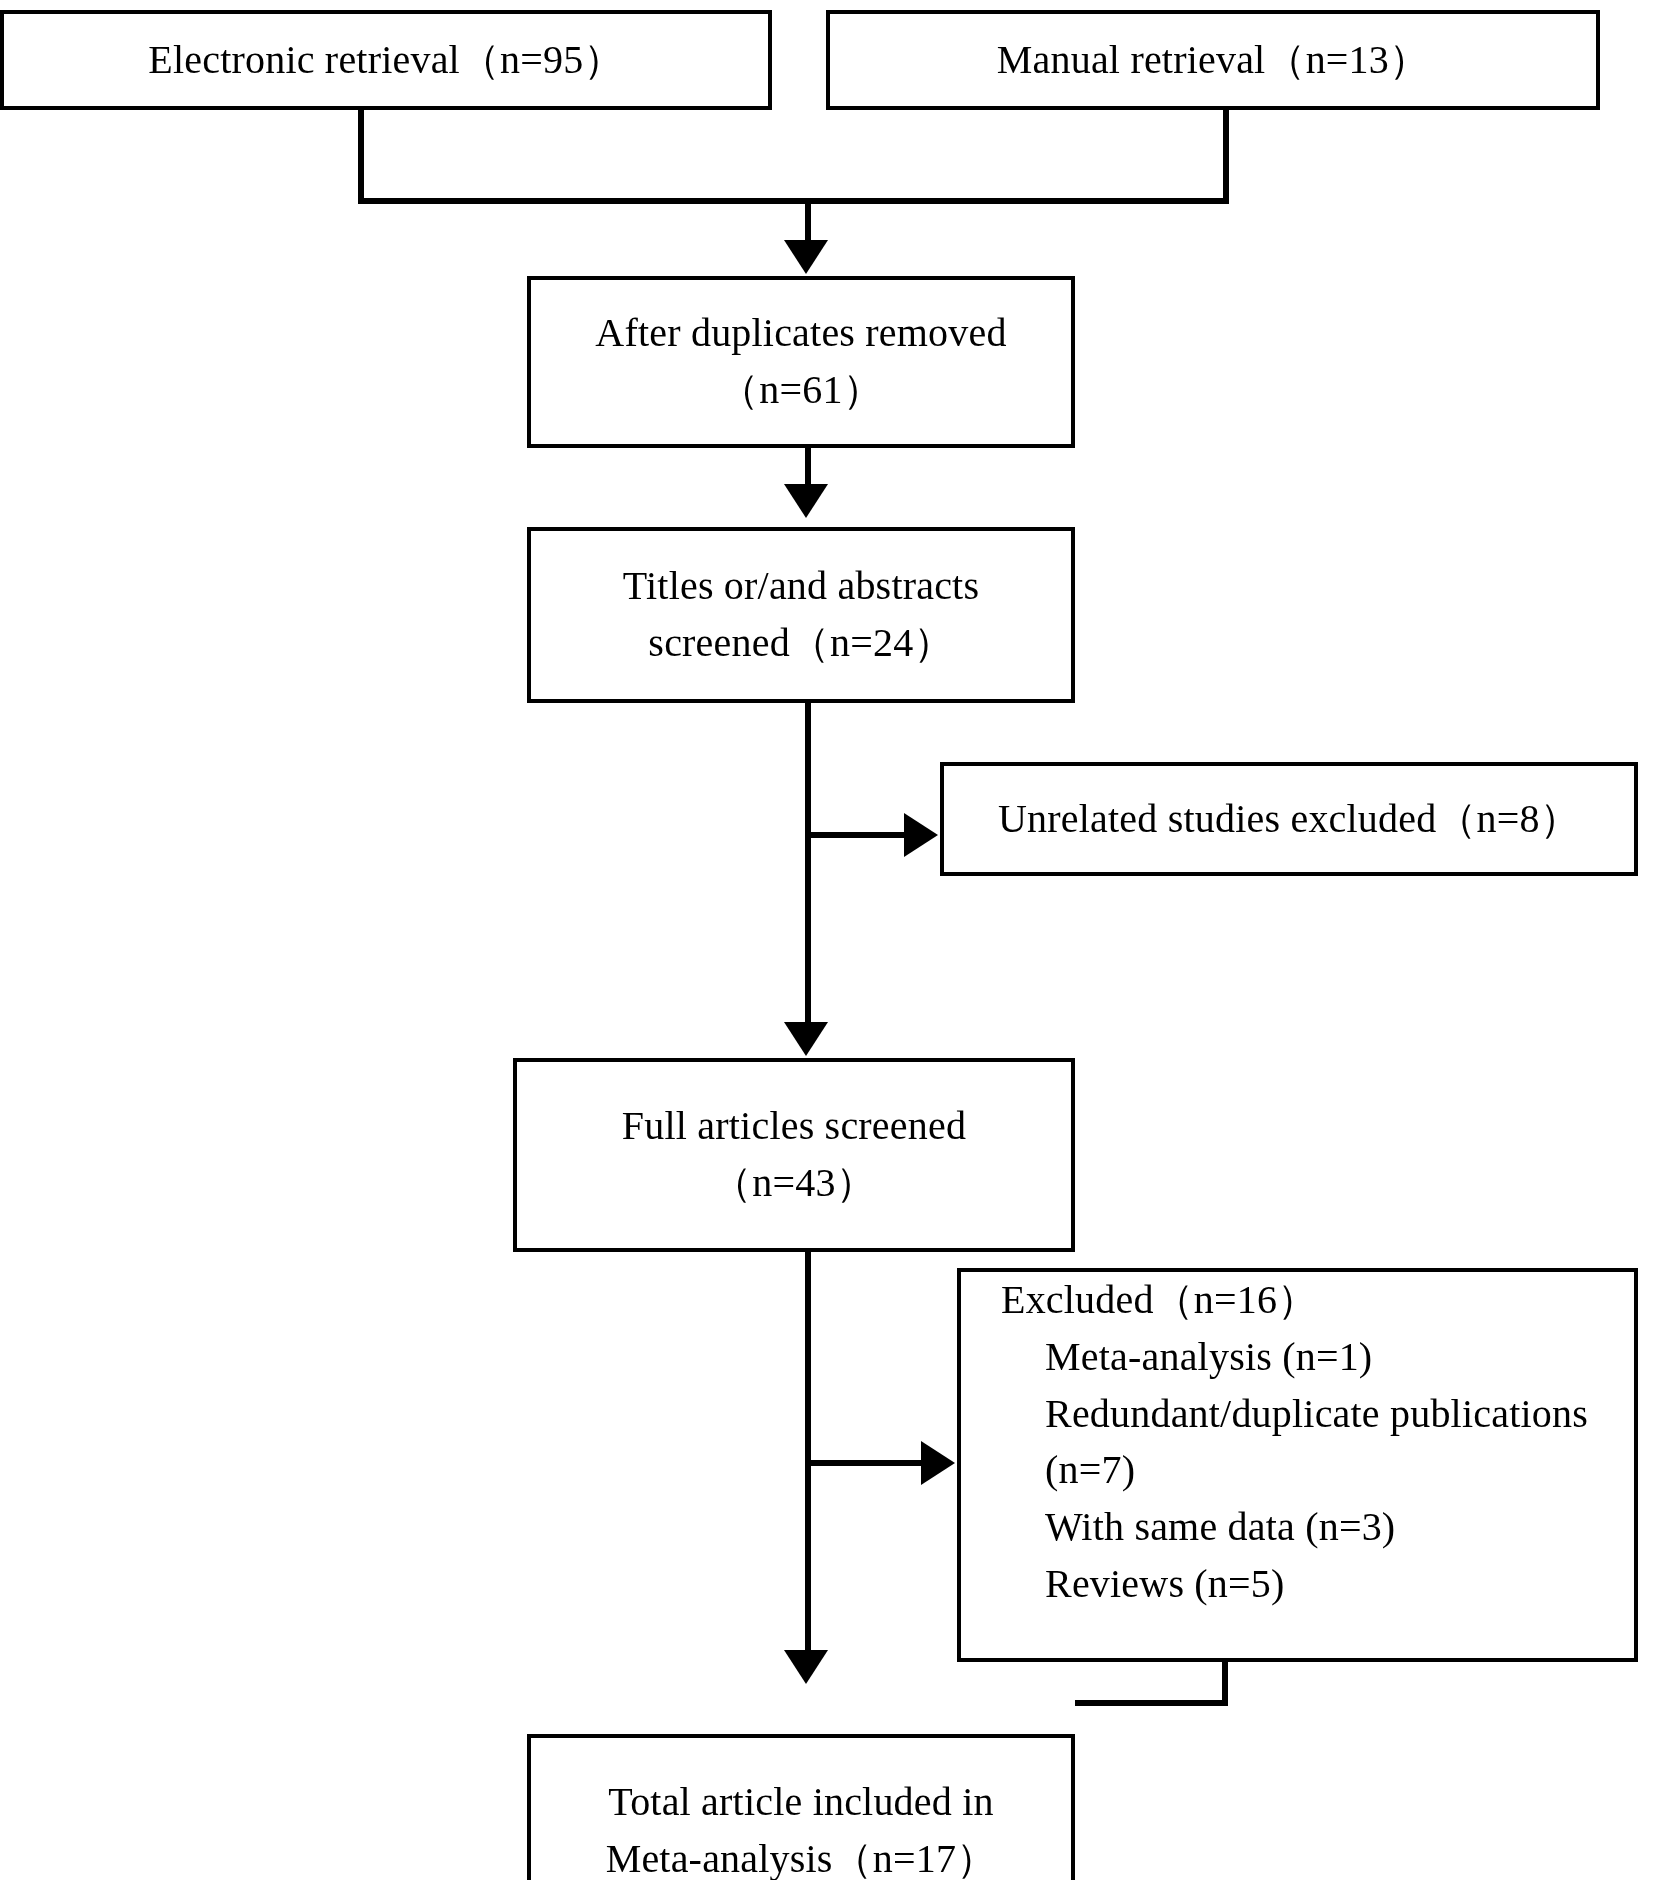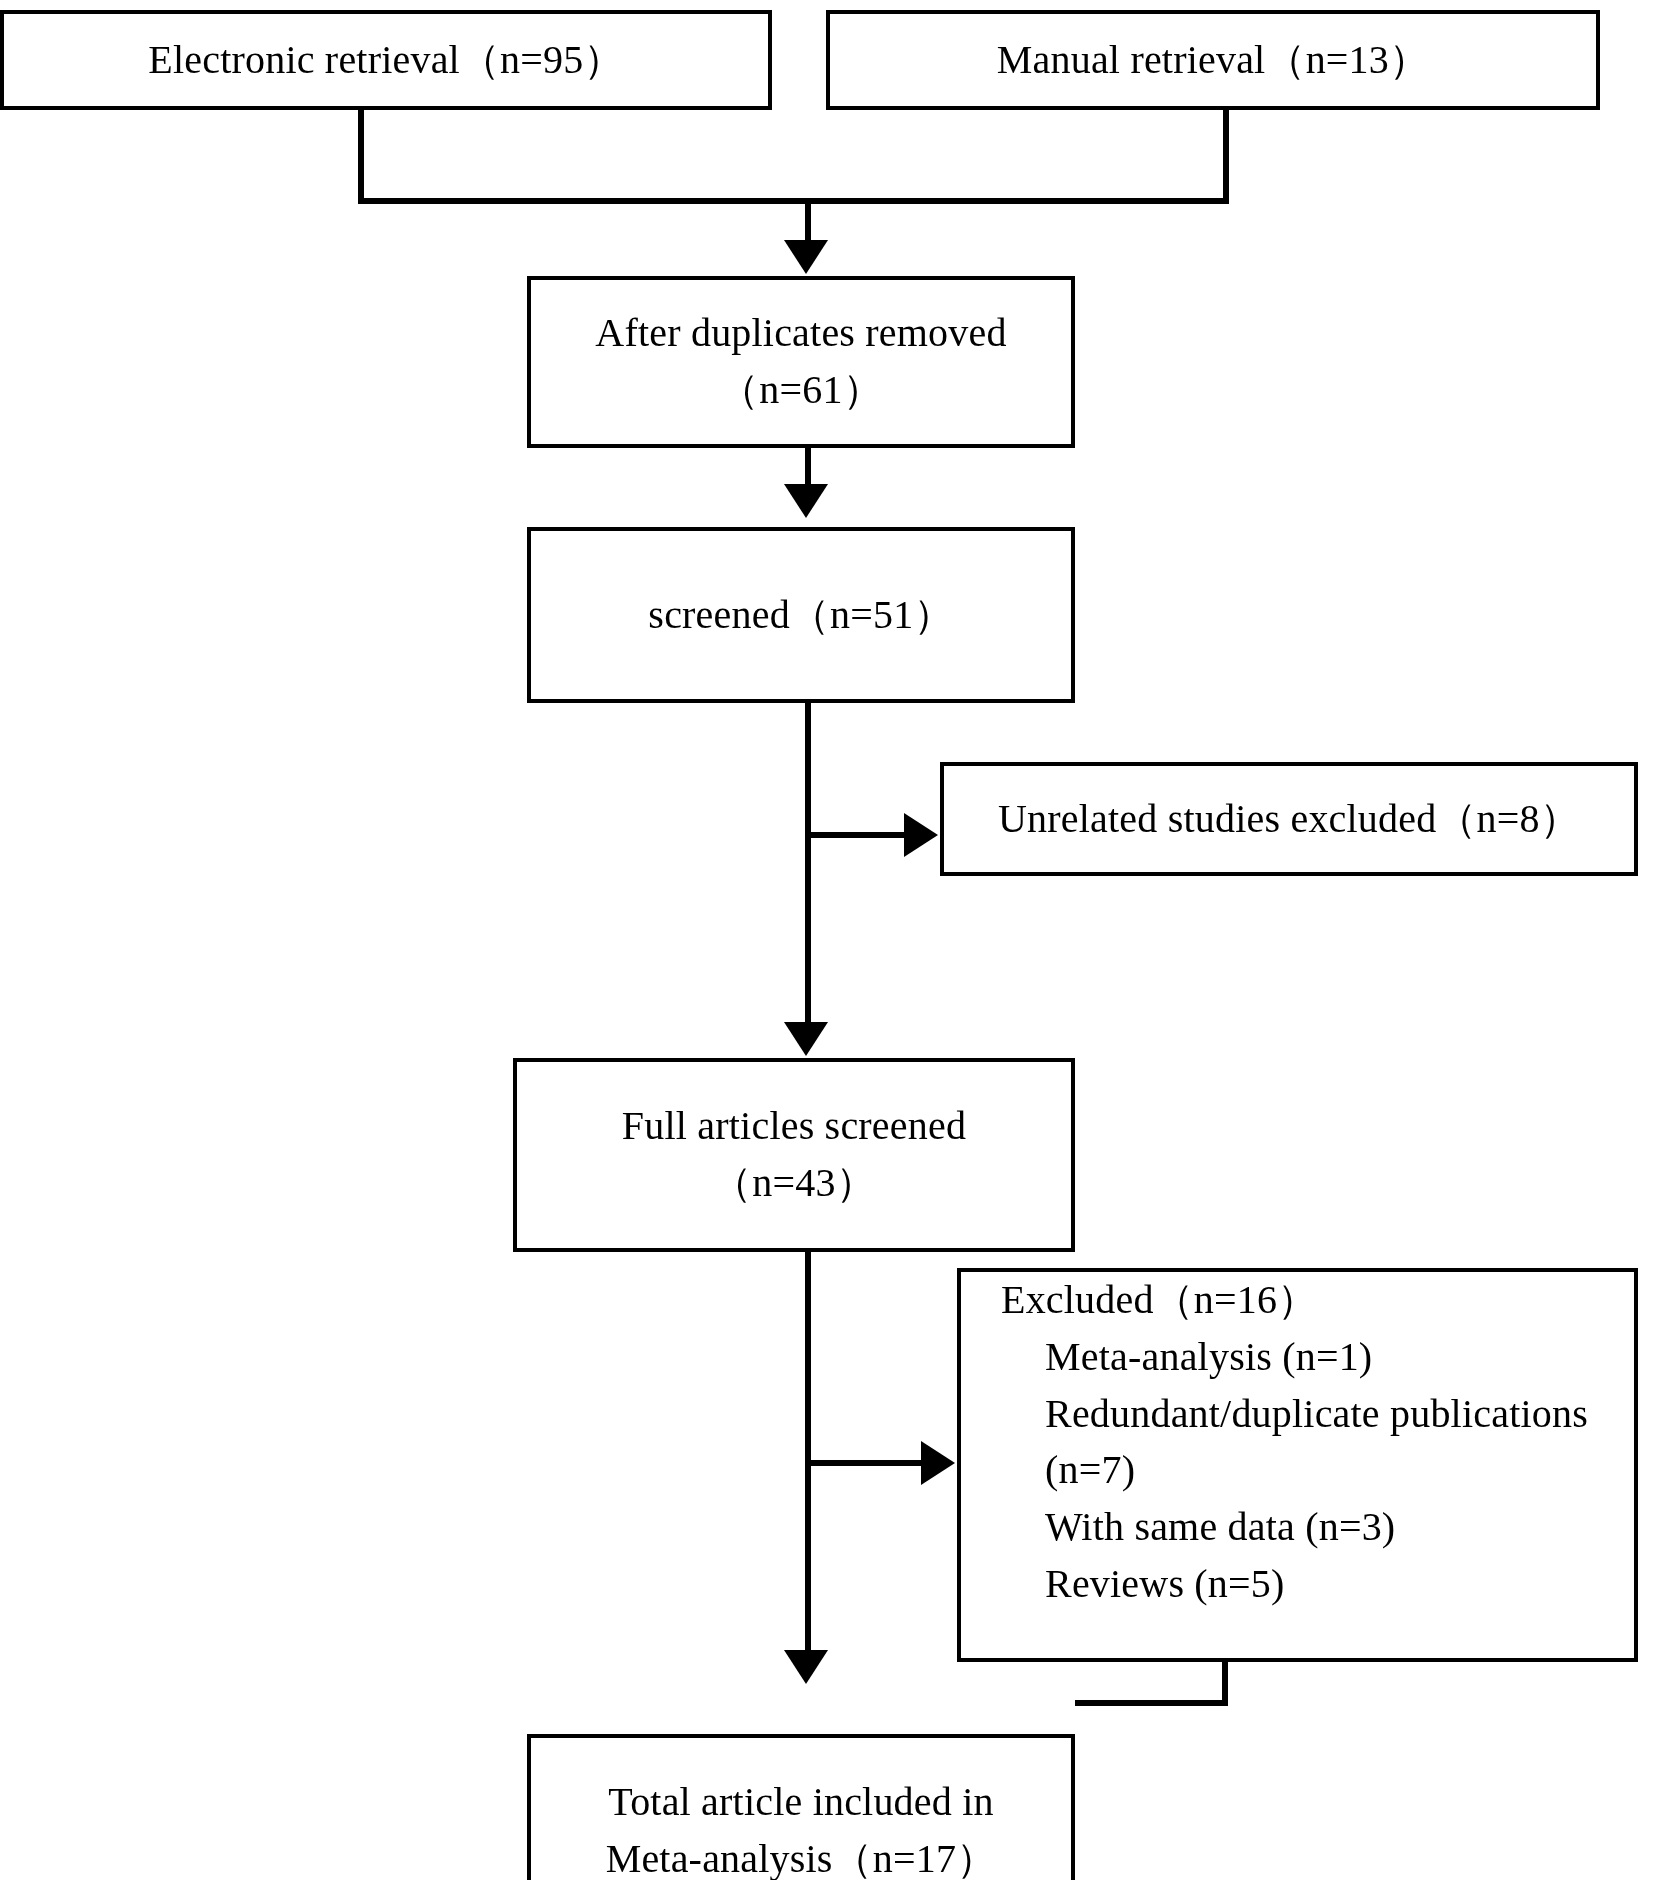--- a/index.html
+++ b/index.html
@@ -134,21 +134,22 @@
 
   <div class="box" id="box-duplicates">
     <span class="line">After duplicates removed</span>
     <span class="line">（n=61）</span>
   </div>
 
   <div class="vline" id="trunk2-v"></div>
   <div class="arrow-down" id="trunk2-arrow"></div>
 
   <div class="box" id="box-titles">
-    <span class="line">screened（n=51）</span>
+    <span class="line">Titles or/and abstracts</span>
+    <span class="line">screened（n=24）</span>
   </div>
 
   <div class="vline" id="trunk3-v"></div>
   <div class="hline" id="branch1-h"></div>
   <div class="arrow-right" id="branch1-arrow"></div>
   <div class="arrow-down" id="trunk3-arrow"></div>
 
   <div class="box" id="box-unrelated">
     <span class="line">Unrelated studies excluded（n=8）</span>
   </div>

